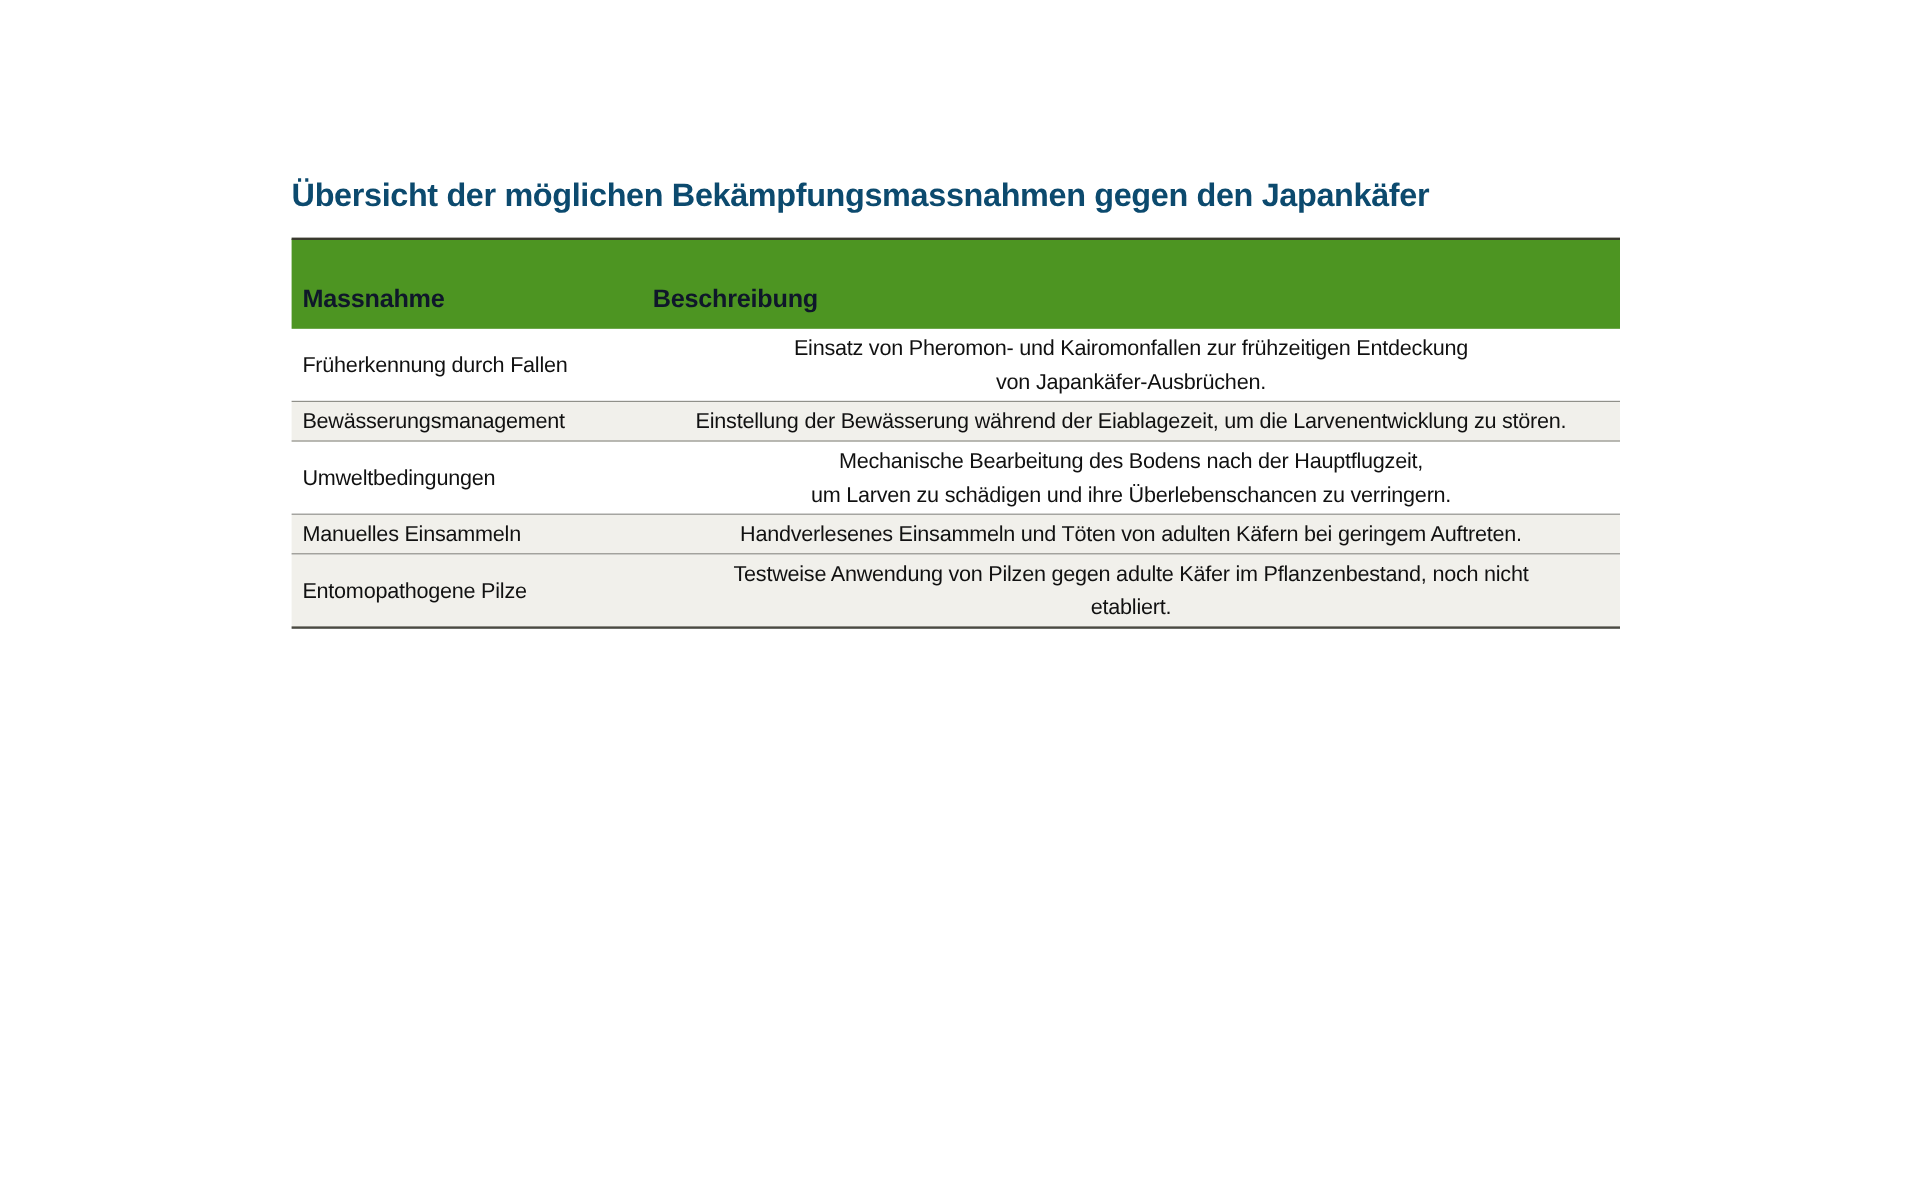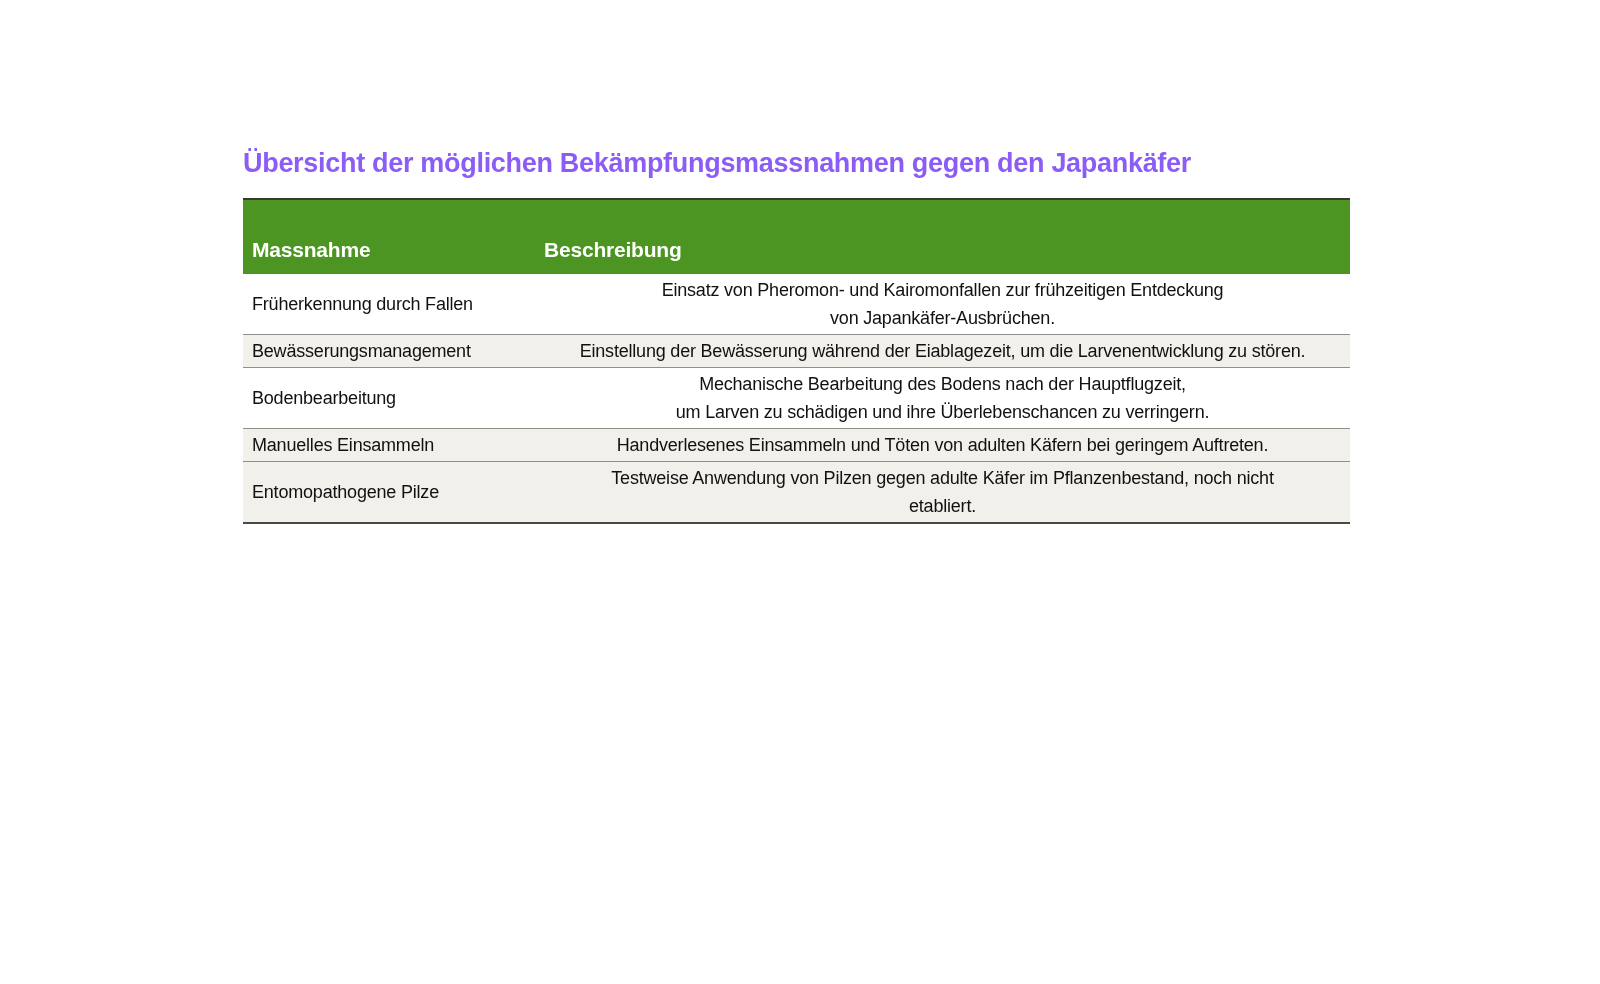--- a/index.html
+++ b/index.html
@@ -18,37 +18,37 @@
     height: 984px;
     background: #ffffff;
   }
   .page-title {
     position: absolute;
     left: 243px;
     top: 148px;
     font-size: 27px;
     font-weight: bold;
     letter-spacing: -0.3px;
-    color: #8b5cf6;
+    color: #0c4a6e;
     white-space: nowrap;
   }
   table.measures {
     position: absolute;
     left: 243px;
     top: 198px;
     width: 1107px;
     border-collapse: collapse;
     table-layout: fixed;
     border-top: 2px solid #3a3a2e;
     border-bottom: 2px solid #4a4a42;
   }
   table.measures col.c1 { width: 292px; }
   table.measures th {
     background: #4d9522;
-    color: #ffffff;
+    color: #0f172a;
     font-size: 21px;
     font-weight: bold;
     text-align: left;
     vertical-align: bottom;
     padding: 38px 9px 12px 9px;
     letter-spacing: -0.2px;
   }
   table.measures td {
     font-size: 18px;
     line-height: 28px;
@@ -93,21 +93,21 @@
       <tr class="data">
         <td class="measure">Früherkennung durch Fallen</td>
         <td class="desc">Einsatz von Pheromon- und Kairomonfallen zur frühzeitigen Entdeckung
 von Japankäfer-Ausbrüchen.</td>
       </tr>
       <tr class="data alt">
         <td class="measure">Bewässerungsmanagement</td>
         <td class="desc">Einstellung der Bewässerung während der Eiablagezeit, um die Larvenentwicklung zu stören.</td>
       </tr>
       <tr class="data">
-        <td class="measure">Bodenbearbeitung</td>
+        <td class="measure">Umweltbedingungen</td>
         <td class="desc">Mechanische Bearbeitung des Bodens nach der Hauptflugzeit,
 um Larven zu schädigen und ihre Überlebenschancen zu verringern.</td>
       </tr>
       <tr class="data alt">
         <td class="measure">Manuelles Einsammeln</td>
         <td class="desc">Handverlesenes Einsammeln und Töten von adulten Käfern bei geringem Auftreten.</td>
       </tr>
       <tr class="data alt">
         <td class="measure">Entomopathogene Pilze</td>
         <td class="desc">Testweise Anwendung von Pilzen gegen adulte Käfer im Pflanzenbestand, noch nicht

